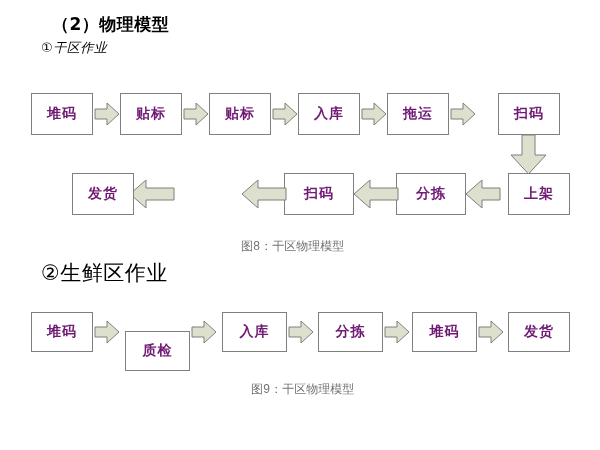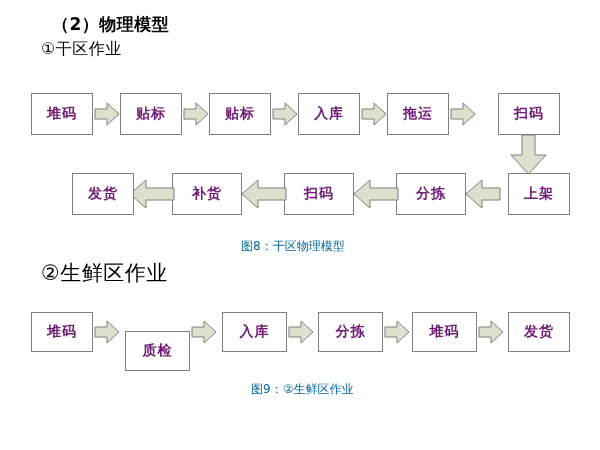--- a/index.html
+++ b/index.html
@@ -27,37 +27,39 @@
     top: 13px;
     font-size: 17px;
     font-weight: bold;
     letter-spacing: 0.5px;
     white-space: nowrap;
   }
   .heading-sub1 {
     position: absolute;
     left: 41px;
     top: 39px;
-    font-size: 16px;
+    font-size: 13px;
     letter-spacing: 0.5px;
     white-space: nowrap;
+    font-style: italic;
   }
   .heading-sub2 {
     position: absolute;
     left: 41px;
     top: 259px;
     font-size: 21px;
     letter-spacing: 0.5px;
     white-space: nowrap;
   }
   .caption {
     position: absolute;
     font-size: 12px;
     white-space: nowrap;
-    color: #0369a1;
+    color: #737373;
+    font-family: Liberation Mono, monospace;
   }
   .caption-dry {
     left: 241px;
     top: 238px;
   }
   .caption-fresh {
     left: 251px;
     top: 381px;
   }
   .node {
@@ -153,21 +155,20 @@
       </svg>
   </div>
 
   <div class="node" style="left:284px; top:173px; width:70px; height:42px;">扫码</div>
   <div class="arrow" style="left:242px; top:180px; width:44px; height:28px;">
     <svg width="44" height="28" viewBox="0 0 44 28">
         <polygon class="arrow-shape" points="44,8 16,8 16,0 0,14 16,28 16,20 44,20"></polygon>
       </svg>
   </div>
 
-  <div class="node" style="left:172px; top:173px; width:70px; height:42px;">补货</div>
   <div class="arrow" style="left:130px; top:180px; width:44px; height:28px;">
     <svg width="44" height="28" viewBox="0 0 44 28">
         <polygon class="arrow-shape" points="44,8 16,8 16,0 0,14 16,28 16,20 44,20"></polygon>
       </svg>
   </div>
 
   <div class="node" style="left:72px; top:173px; width:62px; height:42px;">发货</div>
 
   <div class="caption caption-dry">图8：干区物理模型</div>
 
@@ -203,15 +204,15 @@
 
   <div class="node" style="left:412px; top:312px; width:65px; height:40px;">堆码</div>
   <div class="arrow" style="left:479px; top:321px; width:24px; height:22px;">
     <svg width="24" height="22" viewBox="0 0 24 22">
         <polygon class="arrow-shape" points="0,6 12,6 12,0 24,11 12,22 12,16 0,16"></polygon>
       </svg>
   </div>
 
   <div class="node" style="left:508px; top:312px; width:62px; height:40px;">发货</div>
 
-  <div class="caption caption-fresh">图9：②生鲜区作业</div>
+  <div class="caption caption-fresh">图9：干区物理模型</div>
 
 </div>
 
 </body></html>

